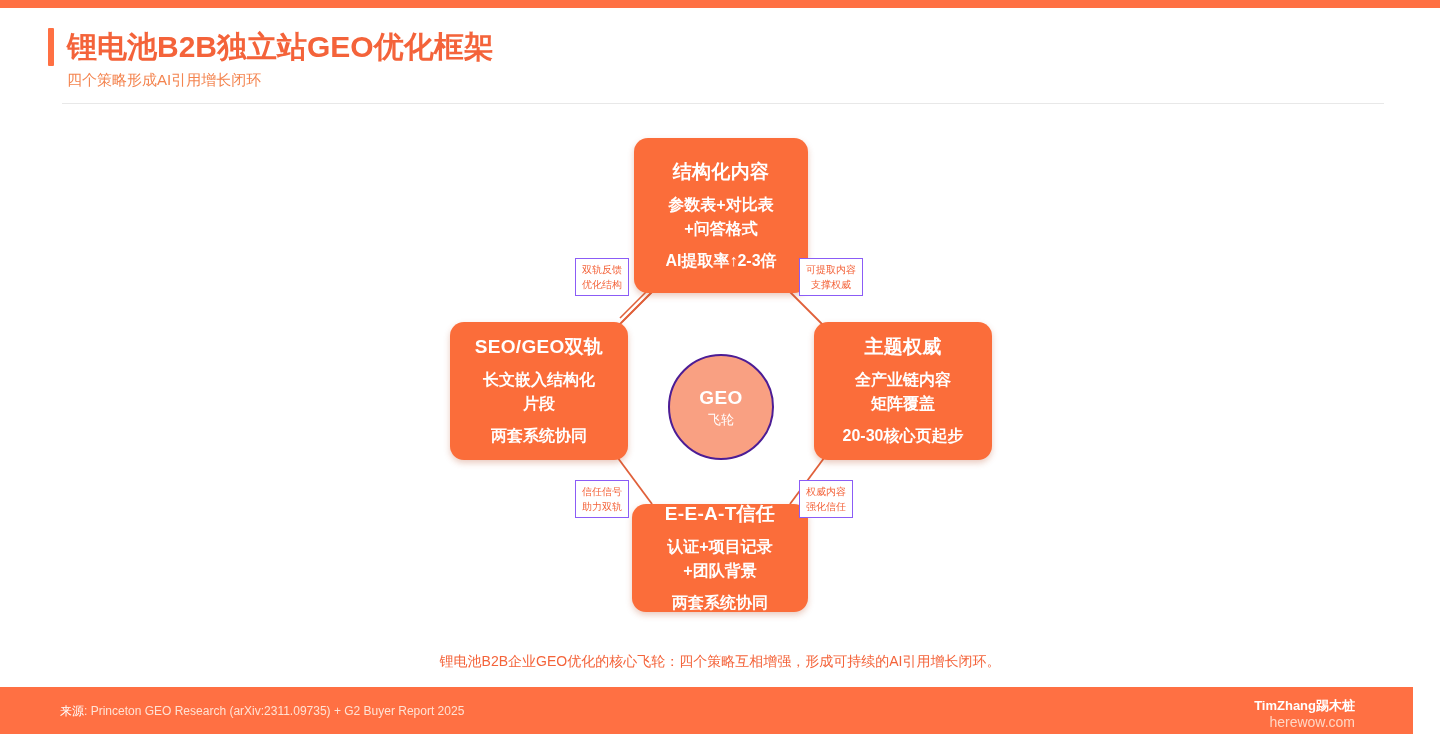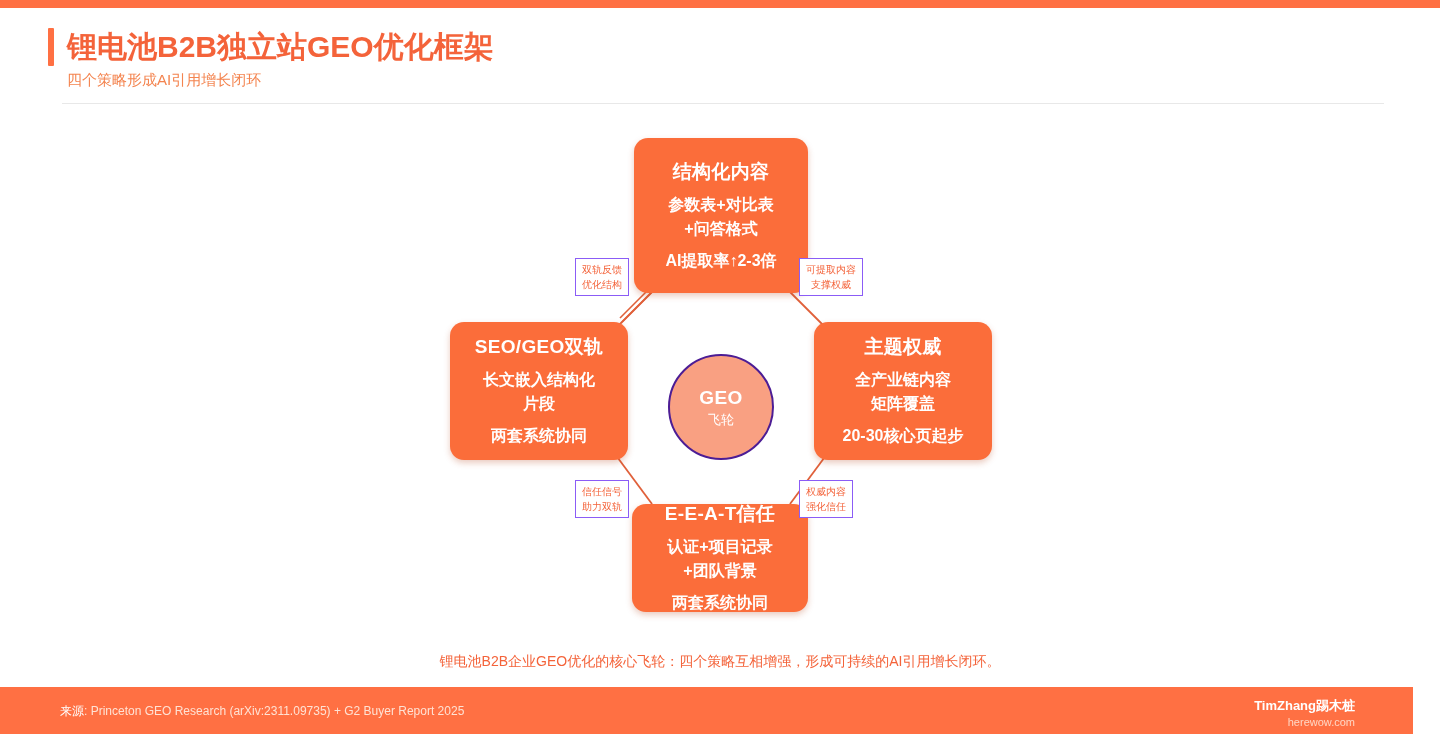--- a/index.html
+++ b/index.html
@@ -210,21 +210,21 @@
     top: 10px;
     text-align: right;
   }
   .footer-brand-name {
     font-size: 13px;
     font-weight: bold;
     color: #ffffff;
     line-height: 17px;
   }
   .footer-brand-site {
-    font-size: 11px;
+    font-size: 14px;
     color: #FFD7C5;
     line-height: 15px;
     margin-top: 1px;
   }
 </style>
 </head>
 <body>
 
 <div class="top-accent"></div>
 

